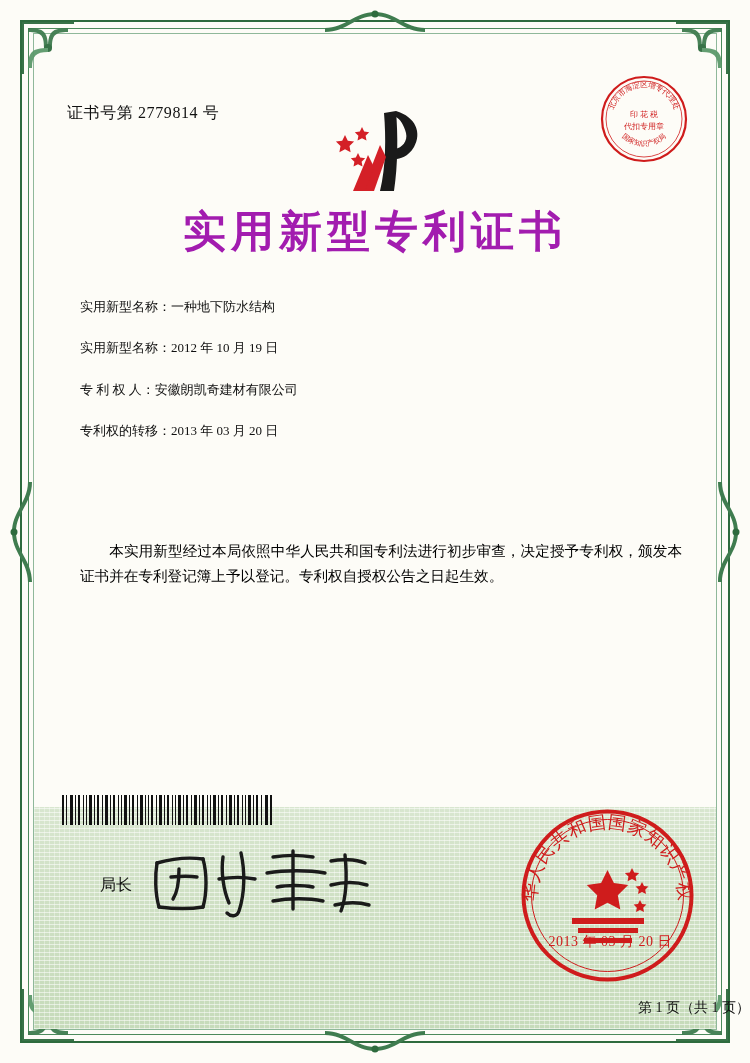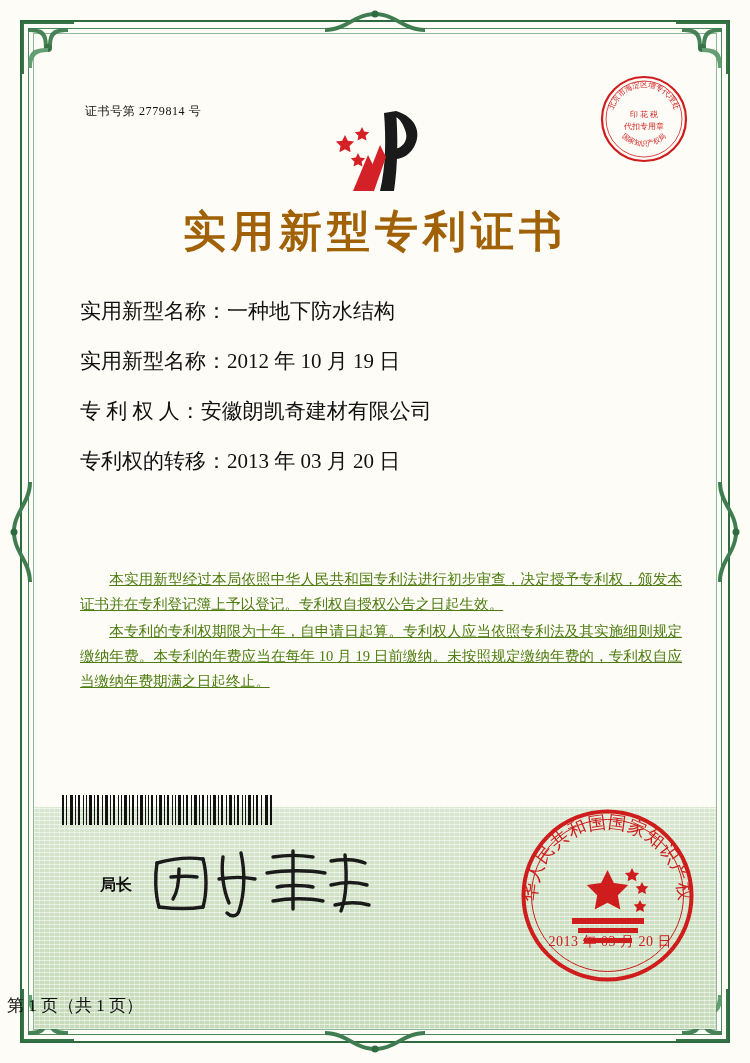--- a/index.html
+++ b/index.html
@@ -84,23 +84,23 @@
   .content {
     position: absolute;
     left: 50px;
     top: 55px;
     right: 50px;
     bottom: 50px;
   }
 
   .cert-number {
     position: absolute;
-    left: 35px;
+    left: 17px;
     top: 48px;
-    font-size: 12px;
+    font-size: 16px;
     letter-spacing: 0.6px;
     color: #111;
   }
 
   
   .emblem {
     position: absolute;
     left: 268px;
     top: 50px;
     width: 120px;
@@ -109,63 +109,62 @@
 
   .title {
     position: absolute;
     left: 0;
     right: 0;
     top: 148px;
     text-align: center;
     font-size: 43px;
     font-weight: bold;
     letter-spacing: 5px;
-    color: #a16207;
+    color: #a21caf;
     font-family: "Liberation Serif", "DejaVu Serif", serif;
   }
 
   
   .seal-top {
     position: absolute;
     right: 12px;
     top: 20px;
     width: 88px;
     height: 88px;
   }
 
   .fields {
     position: absolute;
     left: 30px;
     right: 10px;
     top: 245px;
   }
   .field-row {
-    font-size: 21px;
+    font-size: 13px;
     line-height: 1.1;
     margin-bottom: 27px;
     color: #101010;
     white-space: nowrap;
   }
   .field-label {
     display: inline-block;
   }
   .field-value {
     display: inline-block;
   }
 
   .paragraphs {
     position: absolute;
     left: 30px;
     right: 18px;
-    top: 512px;
+    top: 484px;
     font-size: 14.6px;
     line-height: 1.72;
-    color: #4d7c0f;
+    color: #000000;
     text-align: justify;
-    text-decoration: underline;
   }
   .paragraphs p {
     margin: 0 0 2px 0;
     text-indent: 2em;
   }
 
   
   .green-band {
     position: absolute;
     left: 34px;
@@ -190,21 +189,21 @@
     top: 795px;
     width: 210px;
     height: 30px;
   }
 
   .signature-label {
     position: absolute;
     left: 100px;
     top: 875px;
     font-size: 16px;
-    font-weight: bold;
+    font-weight: normal;
     color: #111;
   }
   .signature {
     position: absolute;
     left: 145px;
     top: 845px;
     width: 230px;
     height: 78px;
   }
 
@@ -223,24 +222,23 @@
     font-size: 14px;
     color: #cf1c1c;
     letter-spacing: 0.5px;
     font-family: "Liberation Serif", "DejaVu Serif", serif;
   }
 
   .page-footer {
     position: absolute;
     left: 0; right: 0;
     bottom: 46px;
-    text-align: left;
-    font-size: 17px;
+    text-align: right;
+    font-size: 14px;
     color: #111;
-    margin-left: 7px;
   }
 </style>
 </head>
 <body>
 
 <div class="certificate">
 
   <div class="border-outer"></div>
   <div class="border-inner"></div>
   <div class="border-thin"></div>
@@ -350,21 +348,20 @@
       <div class="field-row">
         <span class="field-label">专 利 权 人：</span><span class="field-value">安徽朗凯奇建材有限公司</span>
       </div>
       <div class="field-row">
         <span class="field-label">专利权的转移：</span><span class="field-value">2013 年 03 月 20 日</span>
       </div>
     </div>
 
     <div class="paragraphs">
       <p>本实用新型经过本局依照中华人民共和国专利法进行初步审查，决定授予专利权，颁发本证书并在专利登记簿上予以登记。专利权自授权公告之日起生效。</p>
-      <p>本专利的专利权期限为十年，自申请日起算。专利权人应当依照专利法及其实施细则规定缴纳年费。本专利的年费应当在每年 10 月 19 日前缴纳。未按照规定缴纳年费的，专利权自应当缴纳年费期满之日起终止。</p>
     </div>
   </div>
 
   <div class="barcode">
     <svg viewBox="0 0 210 30" width="210" height="30" preserveAspectRatio="none">
       <g fill="#111">
         <rect x="0" y="0" width="2" height="30"></rect>
           <rect x="4" y="0" width="1" height="30"></rect>
         <rect x="8" y="0" width="3" height="30"></rect>
           <rect x="13" y="0" width="1" height="30"></rect>

